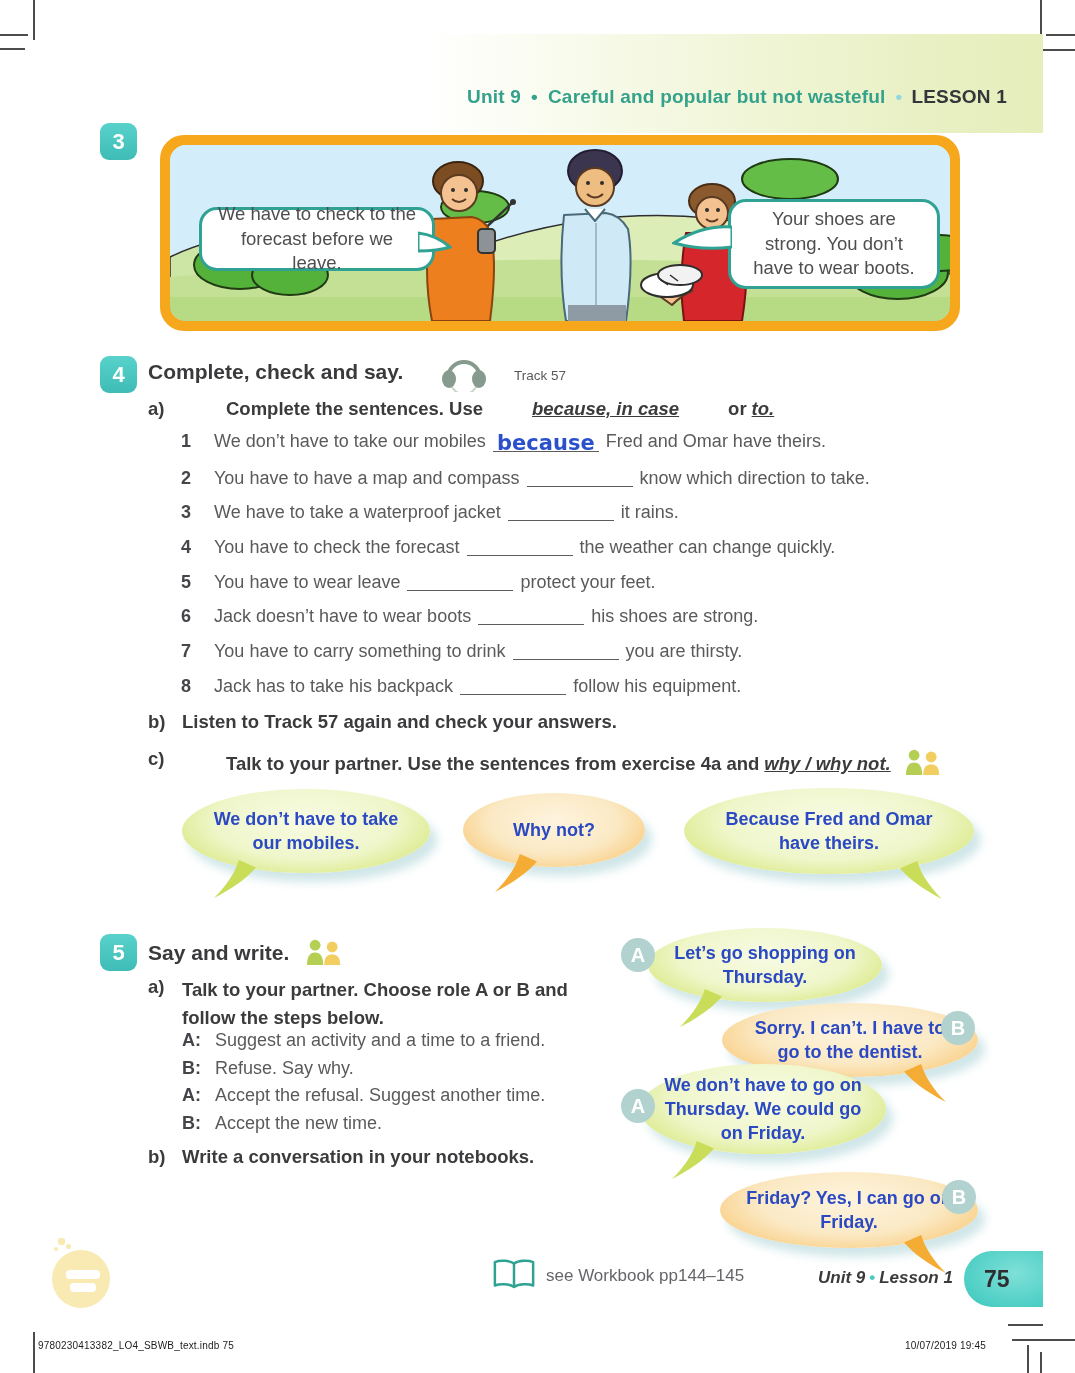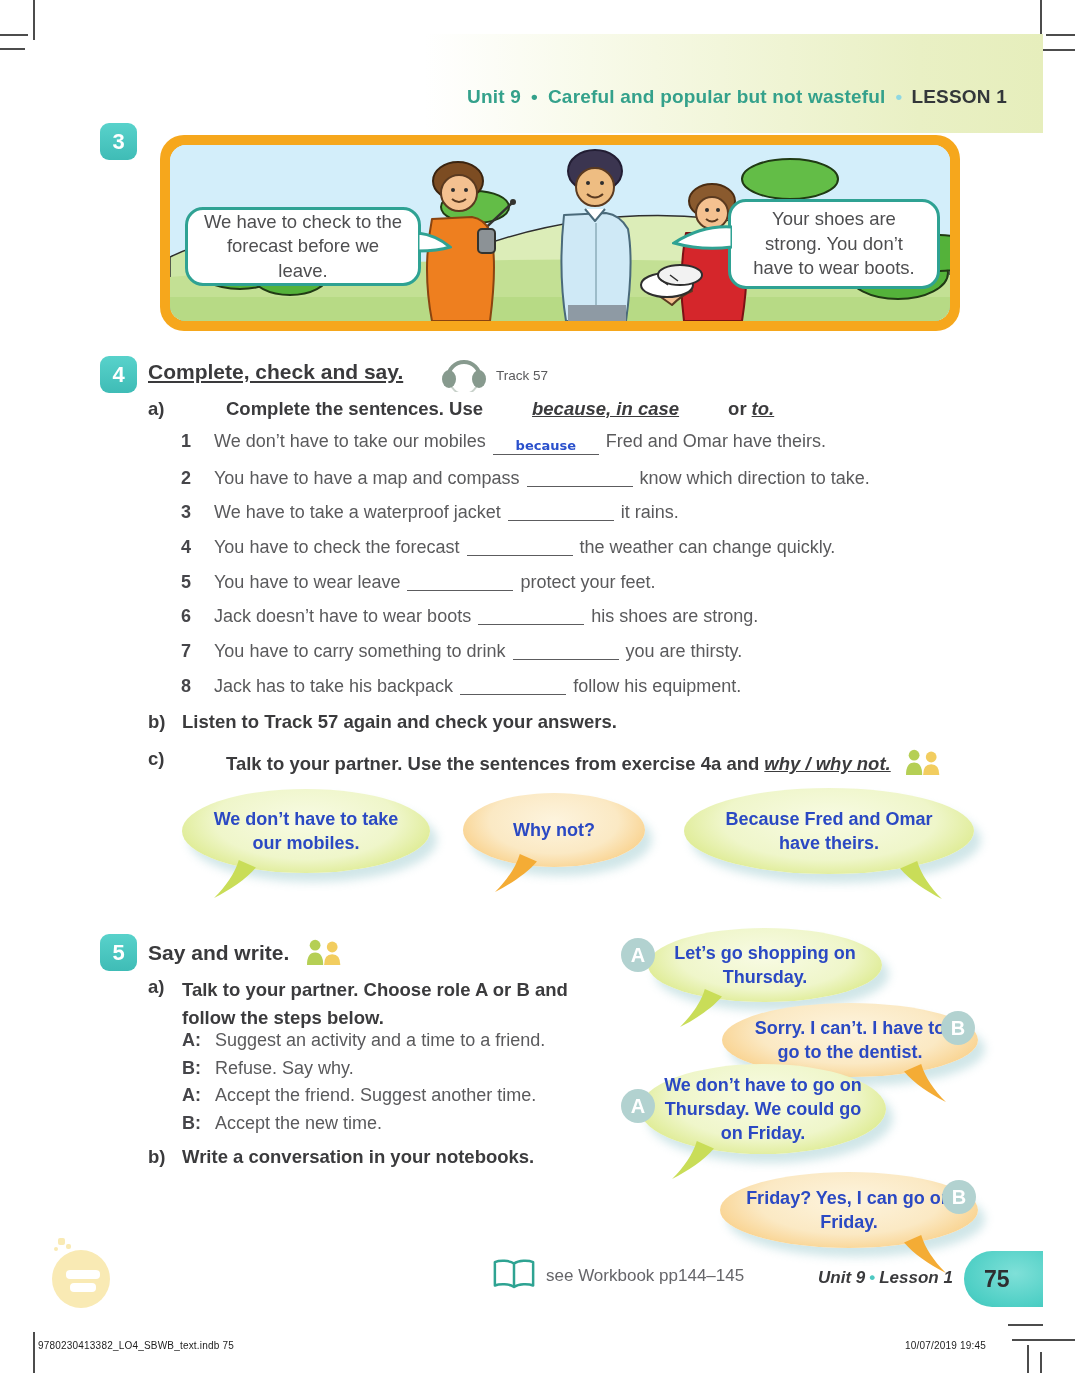--- a/index.html
+++ b/index.html
@@ -51,21 +51,21 @@
   .sub-label{position:absolute;font-size:18.5px;font-weight:bold;color:#3b3b3d;}
   .sub-line .it{font-style:italic;text-decoration:underline;}
   .seg{margin-right:5px;margin-left:44px;}
   .sent-wrap{position:absolute;left:181px;top:431px;width:780px;}
   .sent{display:flex;align-items:baseline;height:34.7px;font-size:18px;color:#5a5a5c;}
   .sent-num{width:33px;font-weight:bold;color:#46464a;flex:none;}
   .blank{
     display:inline-block;min-width:106px;border-bottom:1.8px solid #5c5c5e;
     text-align:center;margin:0 7px;height:20px;vertical-align:-3px;
   }
-  .answer{color:#2a50cc;font-weight:bold;font-size:13px;font-family:"DejaVu Sans", sans-serif;}
+  .answer{color:#2a50cc;font-weight:bold;font-size:21px;font-family:"DejaVu Sans", sans-serif;}
   
   .bubble{
     position:absolute;border-radius:50%;
     display:flex;align-items:center;justify-content:center;text-align:center;
     font-weight:bold;color:#2b49c3;font-size:18px;line-height:1.35;
     padding:10px 22px;box-sizing:border-box;z-index:4;
   }
   .bubble.green{
     background:radial-gradient(ellipse at 50% 38%, #f8fbe4 0%, #eff6ca 52%, #dcea8c 80%, #c9dd58 100%);
     box-shadow:7px 9px 10px rgba(150,200,205,.45);
@@ -181,43 +181,43 @@
           <circle cx="548" cy="65" r="2" fill="#2e2e2e"></circle>
         <path d="M516,88 q-8,44 -2,88 L572,176 q8,-52 2,-76 q-6,-10 -16,-12 Z" fill="#d5262b" stroke="#7c1114" stroke-width="2"></path>
         <path d="M516,128 q-20,10 -28,22 l14,10 q10,-10 20,-14 Z" fill="#f4c190" stroke="#5a3a20" stroke-width="2"></path>
         <ellipse cx="497" cy="140" rx="26" ry="12" fill="#ffffff" stroke="#2e2e2e" stroke-width="2"></ellipse>
         <ellipse cx="510" cy="130" rx="22" ry="10" fill="#f2f2f2" stroke="#2e2e2e" stroke-width="2"></ellipse>
         <path d="M490,134 l8,6 M500,130 l8,6" stroke="#2e2e2e" stroke-width="1.5"></path>
       </g>
     </svg>
   </div>
 
-  <div class="say-bubble" style="left:25px;top:72px;width:236px;height:79px;">
+  <div class="say-bubble" style="left:39px;top:72px;width:236px;height:64px;">
     <span>We have to check to the forecast before we leave.</span>
   </div>
   <svg class="say-tail" style="left:258px;top:96px;" width="34" height="26" viewBox="0 0 34 26">
     <path d="M0,2 Q18,4 32,16 Q20,20 0,20 Z" fill="#ffffff" stroke="#2fa293" stroke-width="3"></path>
   </svg>
   <div class="say-bubble" style="left:568px;top:64px;width:212px;height:90px;">
     <span>Your shoes are strong. You don’t have to wear boots.</span>
   </div>
   <svg class="say-tail" style="left:512px;top:88px;" width="60" height="30" viewBox="0 0 60 30">
     <path d="M60,4 Q30,2 2,20 Q30,28 60,24 Z" fill="#ffffff" stroke="#2fa293" stroke-width="3"></path>
   </svg>
 </div>
 
 <div class="sq-badge" style="left:100px;top:356px;">4</div>
-<div class="ex-title" style="left:148px;top:360px;text-decoration:underline;">Complete, check and say.</div>
+<div class="ex-title" style="left:148px;top:360px;">Complete, check and say.</div>
 <svg class="abs" style="left:440px;top:350px;" width="48" height="42" viewBox="0 0 48 42">
   <path d="M8,28 A16,16 0 0 1 40,28" stroke="#879a8e" stroke-width="4" fill="none"></path>
   <path d="M10,30 A14,14 0 0 0 38,30" stroke="#c9d2cb" stroke-width="2" fill="none"></path>
   <ellipse cx="9" cy="29" rx="7" ry="9" fill="#879a8e"></ellipse>
   <ellipse cx="39" cy="29" rx="7" ry="9" fill="#879a8e"></ellipse>
 </svg>
-<div class="track-label" style="left:496px;top:368px;">Track 57</div>
+<div class="track-label" style="left:514px;top:368px;">Track 57</div>
 
 <div class="sub-label" style="left:148px;top:398px;">a)</div>
 <div class="sub-line" style="left:182px;top:398px;">
   <span class="seg">Complete the sentences. Use</span><span class="seg it">because, in case</span><span class="seg">or</span><span class="it">to.</span>
 </div>
 
 <div class="sent-wrap">
   <div class="sent">
       <span class="sent-num">1</span>
       <span><span>We don’t have to take our mobiles</span><span class="blank"><span class="answer">because</span></span><span>Fred and Omar have theirs.</span></span>
@@ -302,21 +302,21 @@
   <div class="role-row">
       <span class="role-who">A:</span>
       <span>Suggest an activity and a time to a friend.</span>
     </div>
   <div class="role-row">
       <span class="role-who">B:</span>
       <span>Refuse. Say why.</span>
     </div>
   <div class="role-row">
       <span class="role-who">A:</span>
-      <span>Accept the friend. Suggest another time.</span>
+      <span>Accept the refusal. Suggest another time.</span>
     </div>
   <div class="role-row">
       <span class="role-who">B:</span>
       <span>Accept the new time.</span>
     </div>
 </div>
 
 <div class="sub-label" style="left:148px;top:1146px;">b)</div>
 <div class="sub-line" style="left:182px;top:1146px;">Write a conversation in your notebooks.</div>
 

